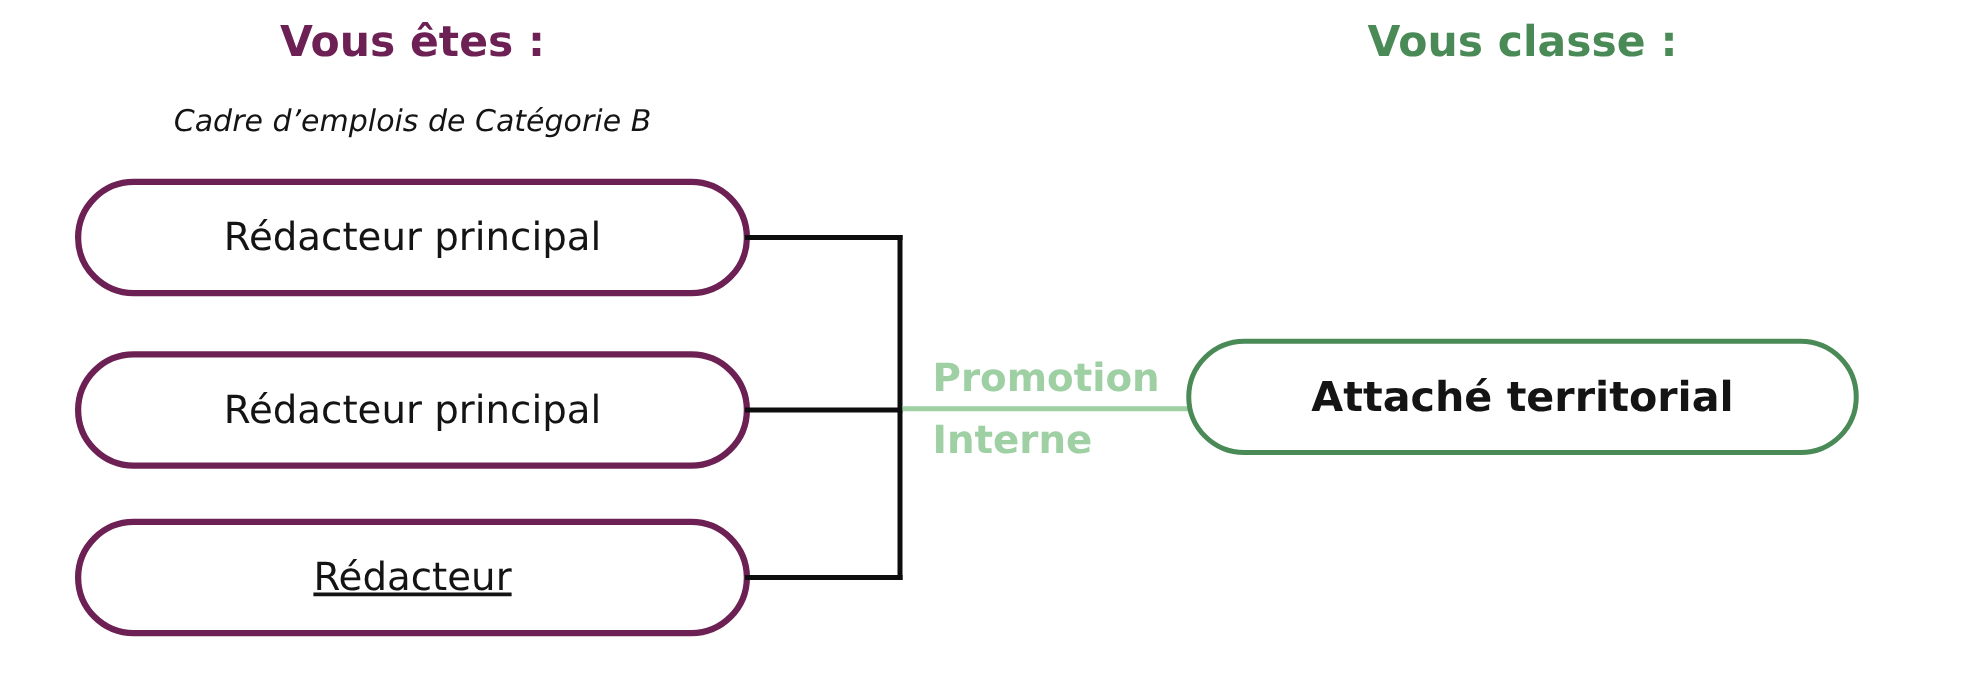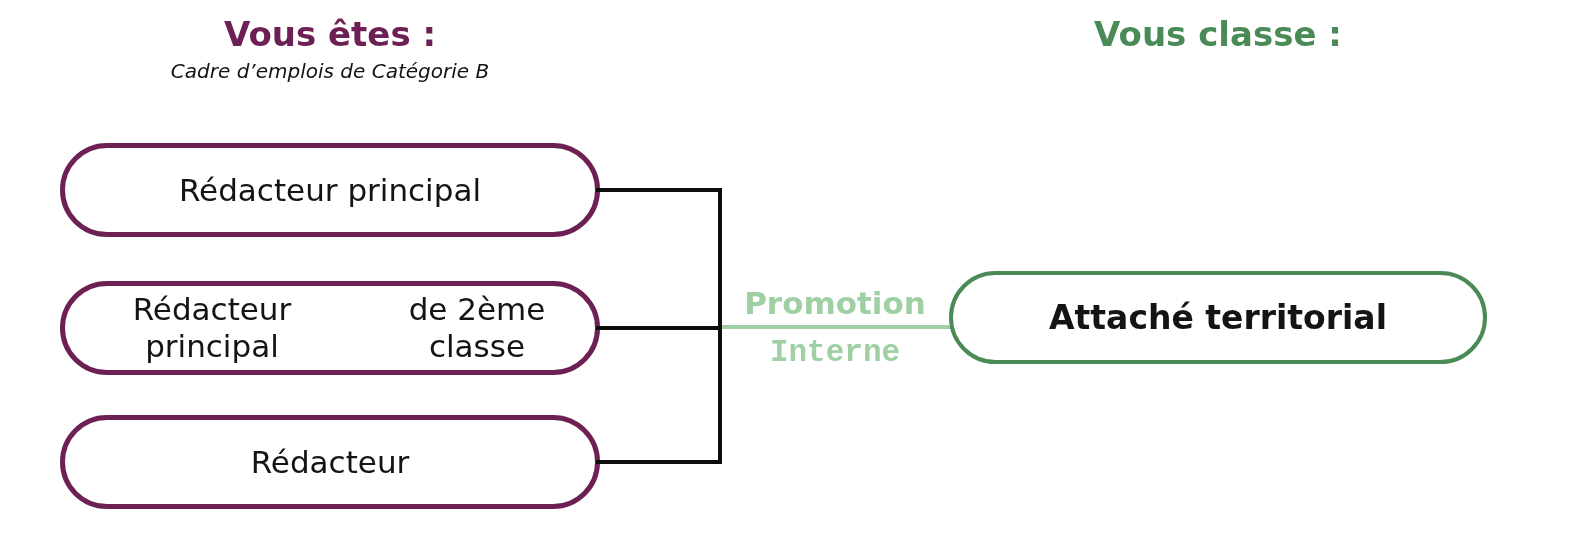--- a/index.html
+++ b/index.html
@@ -30,31 +30,31 @@
   .col-header.left  { left: 60px;  width: 540px; }
   .col-header.right { left: 949px; width: 538px; }
   .heading {
     font-size: 34px;
     font-weight: 700;
     line-height: 1.2;
   }
   .heading.maroon { color: var(--maroon); }
   .heading.green  { color: var(--green); }
   .subheading {
-    margin-top: 4px;
-    font-size: 20px;
+    margin-top: 28px;
+    font-size: 24px;
     font-style: italic;
     color: var(--text);
     line-height: 1.2;
   }
   .pill {
     position: absolute;
     background: #ffffff;
     display: flex;
-    flex-direction: row;
+    flex-direction: column;
     align-items: center;
     justify-content: center;
     text-align: center;
     color: var(--text);
     border-radius: 50px;
   }
   .pill-left {
     left: 60px;
     width: 540px;
     height: 94px;
@@ -73,23 +73,23 @@
     text-align: center;
   }
   .pill-line { display: block; }
   .line {
     position: absolute;
     background: var(--line-black);
   }
   .line.green-line { background: var(--light-green); }
   .promo-word {
     position: absolute;
-    left: 715px;
+    left: 746px;
     width: 240px;
-    text-align: center;
+    text-align: left;
     color: var(--light-green);
     font-size: 31px;
     font-weight: 700;
     line-height: 1;
   }
 </style>
 </head>
 <body>
 
 <div class="canvas">
@@ -102,34 +102,33 @@
   <div class="col-header right">
     <div class="heading green">Vous classe :</div>
   </div>
 
   <div class="pill pill-left" style="top:143px;">
     <span class="pill-line">Rédacteur principal</span>
   </div>
 
   <div class="pill pill-left" style="top:281px;">
     <span class="pill-line">Rédacteur principal</span>
-    <span class="pill-line">de 2ème classe</span>
   </div>
 
-  <div class="pill pill-left" style="top:415px;">
+  <div class="pill pill-left" style="top:415px;text-decoration:underline;">
     <span class="pill-line">Rédacteur</span>
   </div>
 
   <div class="line" style="left:596px; top:188px; width:126px; height:4px;"></div>
   <div class="line" style="left:596px; top:326px; width:126px; height:4px;"></div>
   <div class="line" style="left:596px; top:460px; width:126px; height:4px;"></div>
   <div class="line" style="left:718px; top:188px; width:4px; height:276px;"></div>
 
   <div class="line green-line" style="left:722px; top:325px; width:229px; height:4px;"></div>
 
   <div class="promo-word" style="top:288px;">Promotion</div>
-  <div class="promo-word" style="top:337px;font-family:Liberation Mono, monospace;">Interne</div>
+  <div class="promo-word" style="top:337px;">Interne</div>
 
   <div class="pill pill-right">
     <span class="pill-line">Attaché territorial</span>
   </div>
 
 </div>
 
 </body></html>

